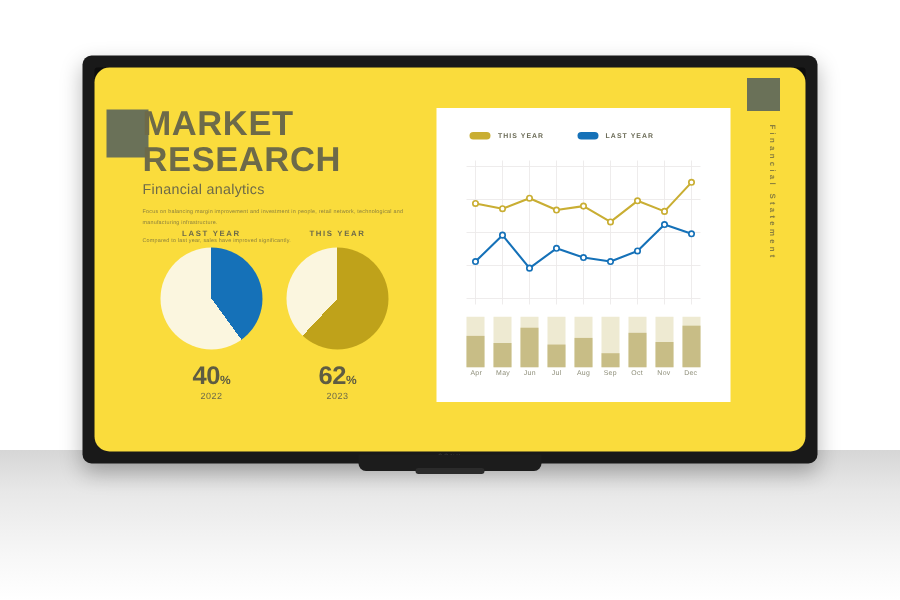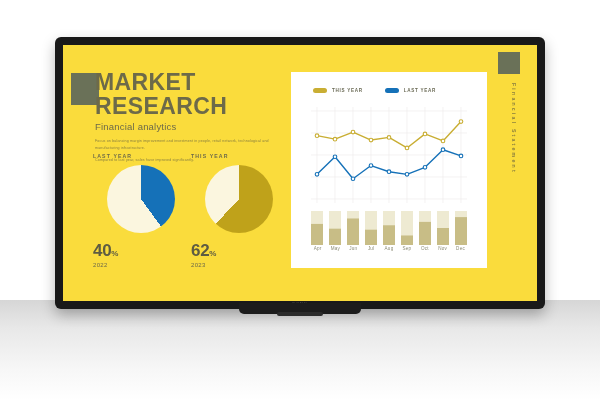--- a/index.html
+++ b/index.html
@@ -41,21 +41,21 @@
     width:122px;height:11px;background:#1c1c1c;border-radius:0 0 5px 5px;
   }
   #stand-base{
     position:absolute;left:50%;top:312px;transform:translateX(-50%);
     width:46px;height:4px;background:#2b2b2b;border-radius:2px;
   }
 
   
   #screen{
     position:absolute;left:63px;top:45px;width:474px;height:256px;
-    background:#fadc3c;overflow:hidden;
+    background:#fadc3c;overflow:hidden;border-radius:10px;
   }
 
   
   .accent-square{position:absolute;background:#6a7158;}
   #accent-left{left:8px;top:28px;width:28px;height:32px;}
   #accent-right{right:17px;top:7px;width:22px;height:22px;}
 
   
   #left-col{position:absolute;left:32px;top:25px;width:210px;}
   #page-title{
@@ -65,23 +65,23 @@
   #subtitle{
     font-size:9.5px;color:#6d6a49;margin:0 0 6px 0;letter-spacing:.2px;
   }
   .body-text{
     font-size:3.6px;color:#8a7f3e;line-height:1.85;margin:0 0 5px 0;
     max-width:196px;letter-spacing:.15px;
   }
 
   
   #pies{position:absolute;left:32px;top:108px;width:210px;}
-  .pie-block{position:absolute;width:96px;text-align:left;}
+  .pie-block{position:absolute;width:96px;text-align:center;}
   #pie-block-last{left:-2px;}
-  #pie-block-this{left:96px;}
+  #pie-block-this{left:82px;}
   .pie-caption{
     font-size:5.2px;font-weight:bold;color:#6d6a49;letter-spacing:1.1px;
     margin-bottom:6px;
   }
   .pie{
     width:68px;height:68px;border-radius:50%;margin:0 auto;
   }
   .pct-row{margin-top:8px;}
   .pct-value{
     font-size:17px;font-weight:bold;color:#5e5c42;letter-spacing:-.3px;

